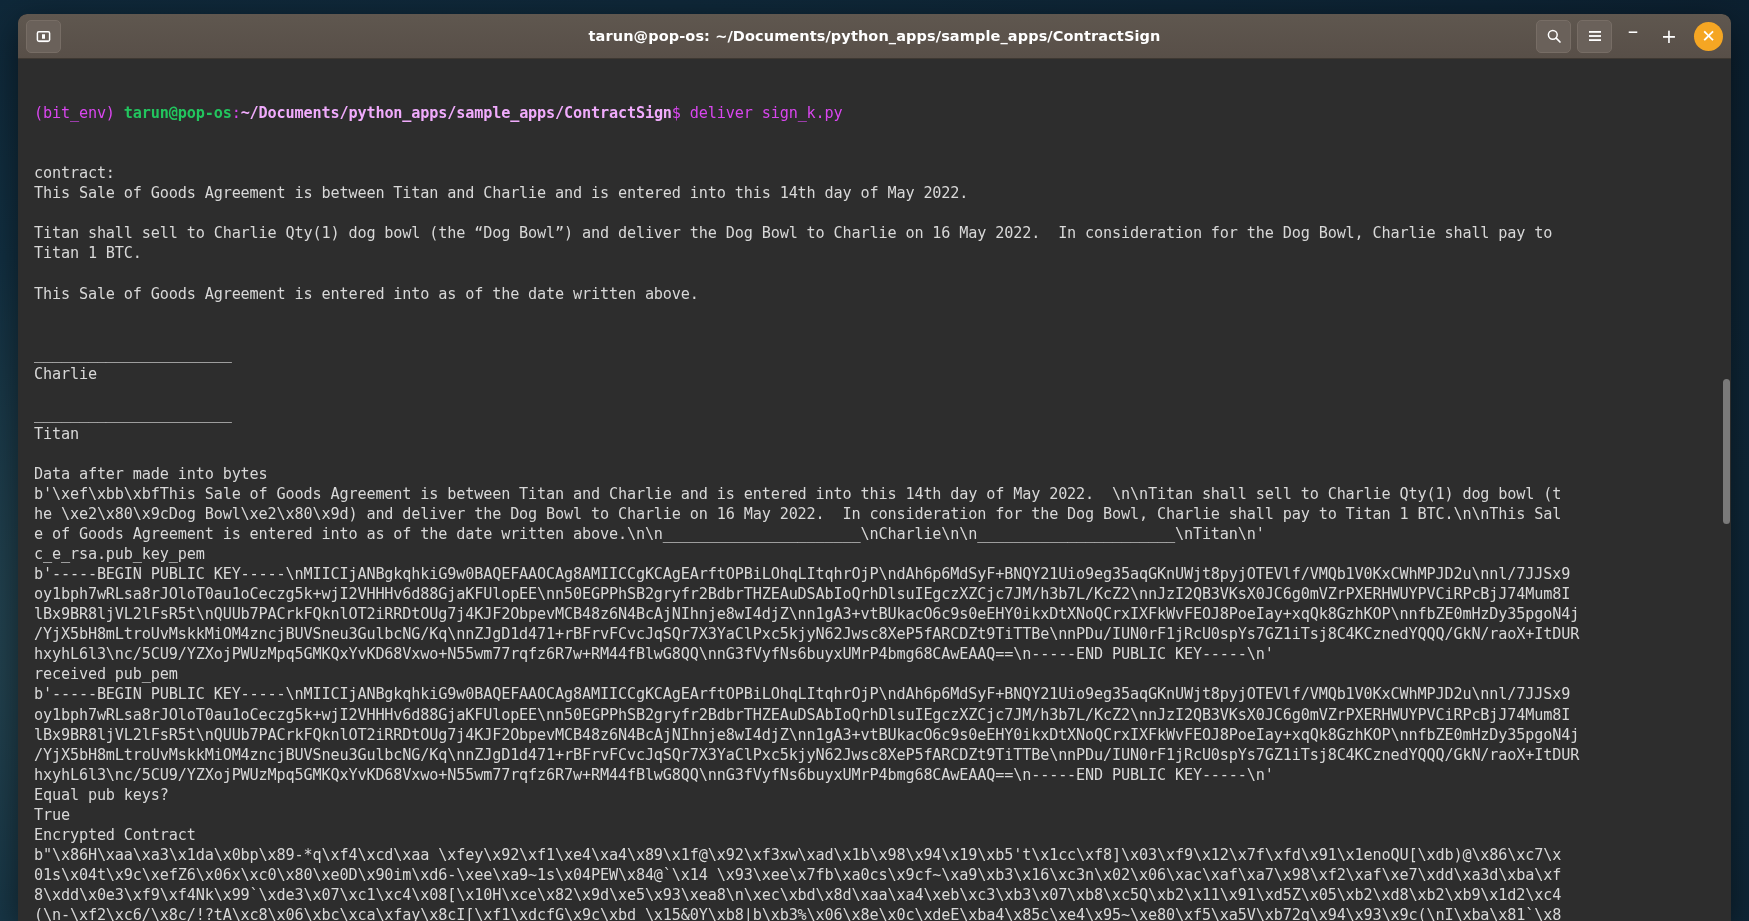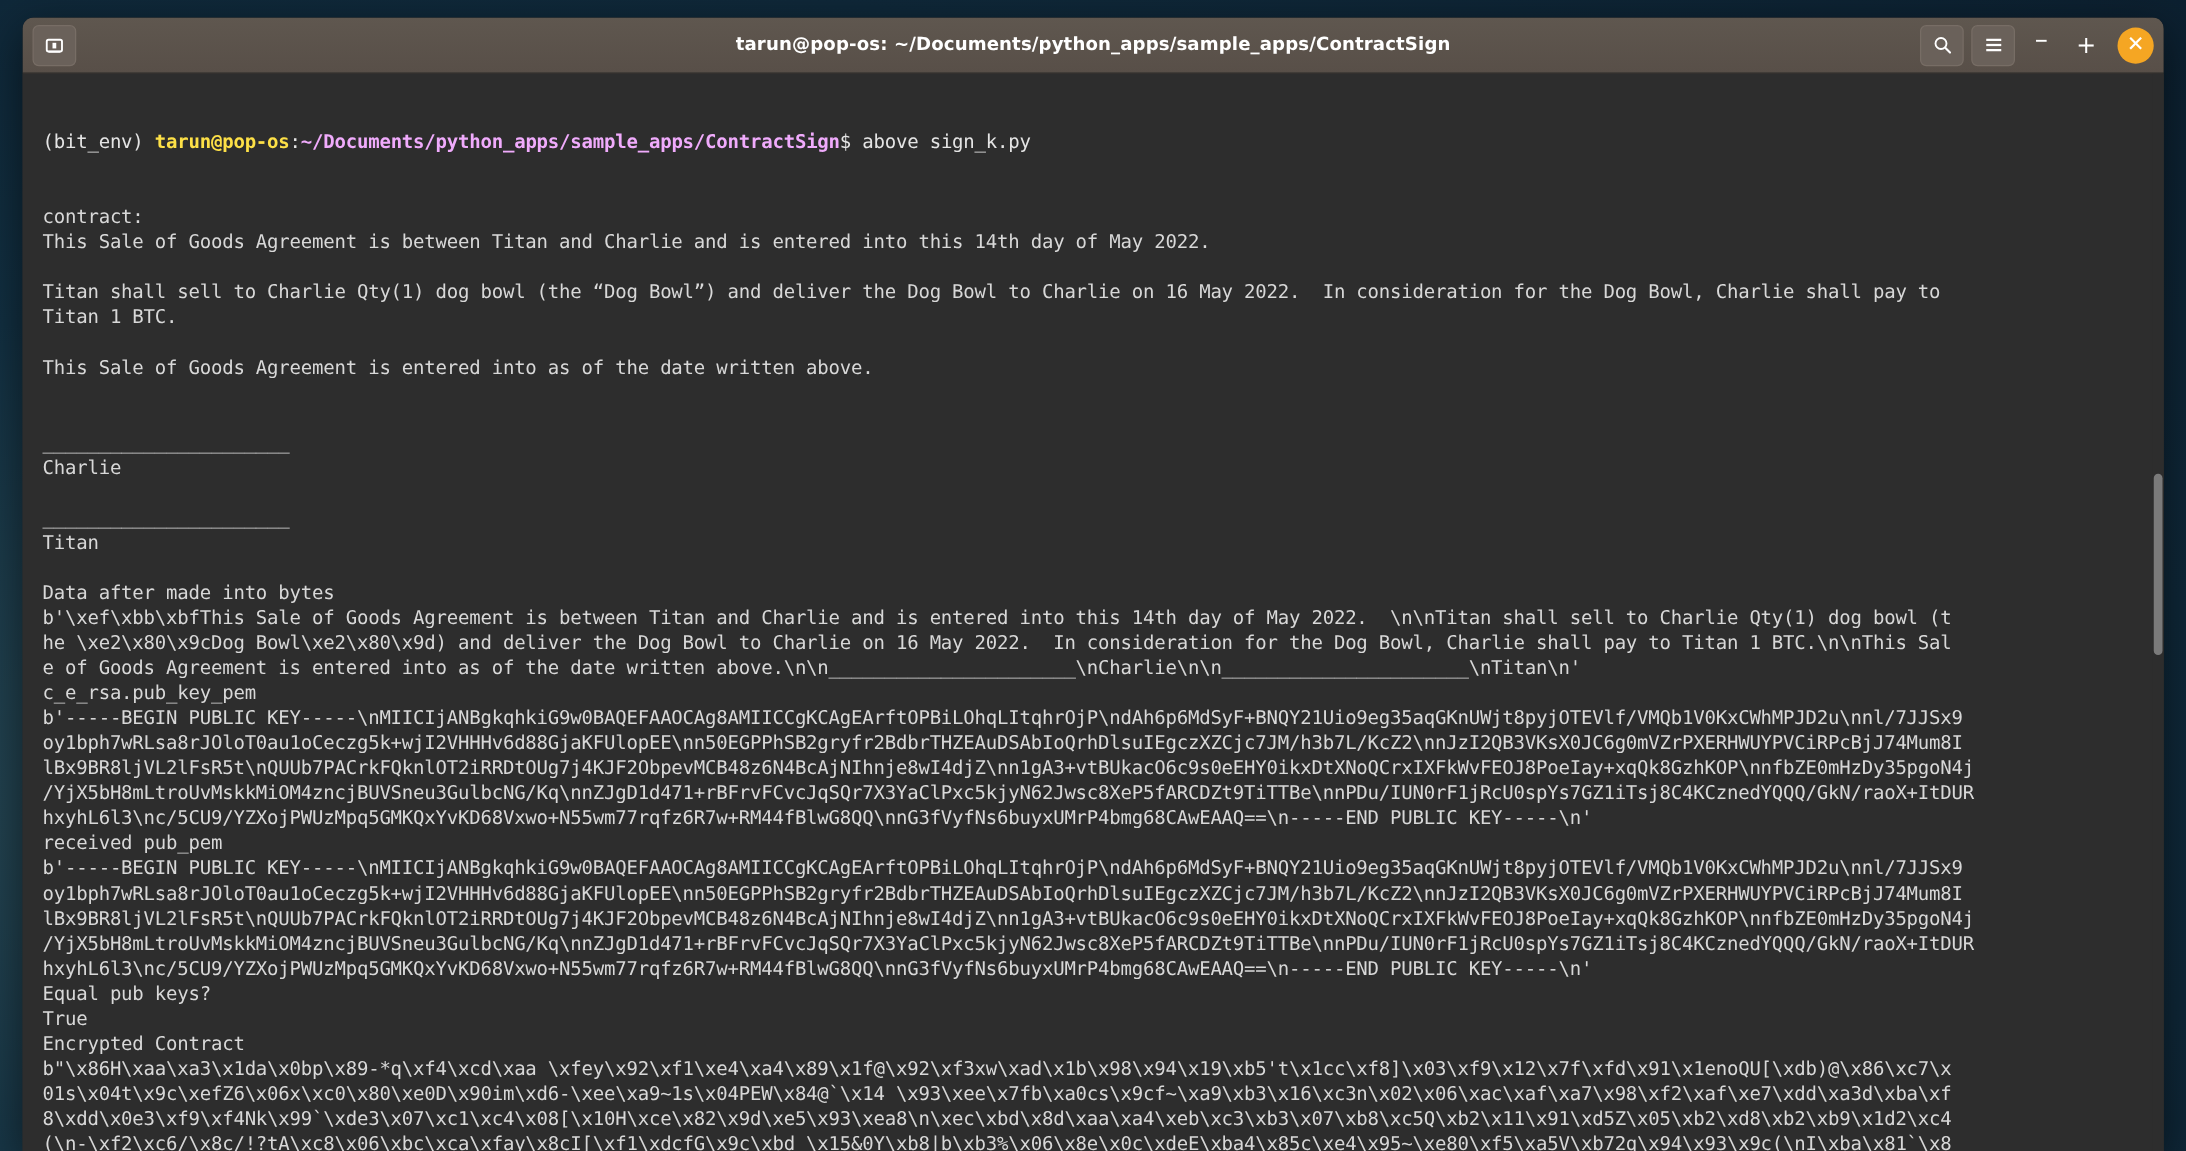--- a/index.html
+++ b/index.html
@@ -93,22 +93,22 @@
     position: absolute;
     left: 16px; top: 4px; right: 16px;
     color: #d8d8d8;
     font-size: 15.2px;
     line-height: 20.05px;
     white-space: pre;
     letter-spacing: -0.16px;
     font-family: "DejaVu Sans Mono", "Liberation Mono", monospace;
   }
   .ln { height: 20.05px; }
-  .c-white  { color: #e5e5e5; }
-  .c-green  { color: #fde047; font-weight: bold; }
+  .c-white  { color: #d946ef; }
+  .c-green  { color: #22c55e; font-weight: bold; }
   .c-cyan   { color: #f0abfc; font-weight: bold; }
   #scrollbar-track {
     position: absolute;
     right: 0; top: 0; bottom: 0;
     width: 9px;
     background: #2d2d2d;
   }
   #scrollbar-thumb {
     position: absolute;
     right: 1px;
@@ -155,21 +155,21 @@
           </svg>
         </div>
         <div class="ctl-plain ctl-min">–</div>
         <div class="ctl-plain">+</div>
         <div id="close-button">✕</div>
       </div>
     </div>
 
     <div id="terminal">
       <div id="term-text">
-        <div class="ln"><span class="c-white">(bit_env) </span><span class="c-green">tarun@pop-os</span><span class="c-white">:</span><span class="c-cyan">~/Documents/python_apps/sample_apps/ContractSign</span><span class="c-white">$ above sign_k.py</span></div>
+        <div class="ln"><span class="c-white">(bit_env) </span><span class="c-green">tarun@pop-os</span><span class="c-white">:</span><span class="c-cyan">~/Documents/python_apps/sample_apps/ContractSign</span><span class="c-white">$ deliver sign_k.py</span></div>
         <div id="output-lines"><div class="ln">contract:</div><div class="ln">This Sale of Goods Agreement is between Titan and Charlie and is entered into this 14th day of May 2022.</div><div class="ln"></div><div class="ln">Titan shall sell to Charlie Qty(1) dog bowl (the “Dog Bowl”) and deliver the Dog Bowl to Charlie on 16 May 2022.  In consideration for the Dog Bowl, Charlie shall pay to</div><div class="ln">Titan 1 BTC.</div><div class="ln"></div><div class="ln">This Sale of Goods Agreement is entered into as of the date written above.</div><div class="ln"></div><div class="ln"></div><div class="ln">______________________</div><div class="ln">Charlie</div><div class="ln"></div><div class="ln">______________________</div><div class="ln">Titan</div><div class="ln"></div><div class="ln">Data after made into bytes</div><div class="ln">b'\xef\xbb\xbfThis Sale of Goods Agreement is between Titan and Charlie and is entered into this 14th day of May 2022.  \n\nTitan shall sell to Charlie Qty(1) dog bowl (t</div><div class="ln">he \xe2\x80\x9cDog Bowl\xe2\x80\x9d) and deliver the Dog Bowl to Charlie on 16 May 2022.  In consideration for the Dog Bowl, Charlie shall pay to Titan 1 BTC.\n\nThis Sal</div><div class="ln">e of Goods Agreement is entered into as of the date written above.\n\n______________________\nCharlie\n\n______________________\nTitan\n'</div><div class="ln">c_e_rsa.pub_key_pem</div><div class="ln">b'-----BEGIN PUBLIC KEY-----\nMIICIjANBgkqhkiG9w0BAQEFAAOCAg8AMIICCgKCAgEArftOPBiLOhqLItqhrOjP\ndAh6p6MdSyF+BNQY21Uio9eg35aqGKnUWjt8pyjOTEVlf/VMQb1V0KxCWhMPJD2u\nnl/7JJSx9</div><div class="ln">oy1bph7wRLsa8rJOloT0au1oCeczg5k+wjI2VHHHv6d88GjaKFUlopEE\nn50EGPPhSB2gryfr2BdbrTHZEAuDSAbIoQrhDlsuIEgczXZCjc7JM/h3b7L/KcZ2\nnJzI2QB3VKsX0JC6g0mVZrPXERHWUYPVCiRPcBjJ74Mum8I</div><div class="ln">lBx9BR8ljVL2lFsR5t\nQUUb7PACrkFQknlOT2iRRDtOUg7j4KJF2ObpevMCB48z6N4BcAjNIhnje8wI4djZ\nn1gA3+vtBUkacO6c9s0eEHY0ikxDtXNoQCrxIXFkWvFEOJ8PoeIay+xqQk8GzhKOP\nnfbZE0mHzDy35pgoN4j</div><div class="ln">/YjX5bH8mLtroUvMskkMiOM4zncjBUVSneu3GulbcNG/Kq\nnZJgD1d471+rBFrvFCvcJqSQr7X3YaClPxc5kjyN62Jwsc8XeP5fARCDZt9TiTTBe\nnPDu/IUN0rF1jRcU0spYs7GZ1iTsj8C4KCznedYQQQ/GkN/raoX+ItDUR</div><div class="ln">hxyhL6l3\nc/5CU9/YZXojPWUzMpq5GMKQxYvKD68Vxwo+N55wm77rqfz6R7w+RM44fBlwG8QQ\nnG3fVyfNs6buyxUMrP4bmg68CAwEAAQ==\n-----END PUBLIC KEY-----\n'</div><div class="ln">received pub_pem</div><div class="ln">b'-----BEGIN PUBLIC KEY-----\nMIICIjANBgkqhkiG9w0BAQEFAAOCAg8AMIICCgKCAgEArftOPBiLOhqLItqhrOjP\ndAh6p6MdSyF+BNQY21Uio9eg35aqGKnUWjt8pyjOTEVlf/VMQb1V0KxCWhMPJD2u\nnl/7JJSx9</div><div class="ln">oy1bph7wRLsa8rJOloT0au1oCeczg5k+wjI2VHHHv6d88GjaKFUlopEE\nn50EGPPhSB2gryfr2BdbrTHZEAuDSAbIoQrhDlsuIEgczXZCjc7JM/h3b7L/KcZ2\nnJzI2QB3VKsX0JC6g0mVZrPXERHWUYPVCiRPcBjJ74Mum8I</div><div class="ln">lBx9BR8ljVL2lFsR5t\nQUUb7PACrkFQknlOT2iRRDtOUg7j4KJF2ObpevMCB48z6N4BcAjNIhnje8wI4djZ\nn1gA3+vtBUkacO6c9s0eEHY0ikxDtXNoQCrxIXFkWvFEOJ8PoeIay+xqQk8GzhKOP\nnfbZE0mHzDy35pgoN4j</div><div class="ln">/YjX5bH8mLtroUvMskkMiOM4zncjBUVSneu3GulbcNG/Kq\nnZJgD1d471+rBFrvFCvcJqSQr7X3YaClPxc5kjyN62Jwsc8XeP5fARCDZt9TiTTBe\nnPDu/IUN0rF1jRcU0spYs7GZ1iTsj8C4KCznedYQQQ/GkN/raoX+ItDUR</div><div class="ln">hxyhL6l3\nc/5CU9/YZXojPWUzMpq5GMKQxYvKD68Vxwo+N55wm77rqfz6R7w+RM44fBlwG8QQ\nnG3fVyfNs6buyxUMrP4bmg68CAwEAAQ==\n-----END PUBLIC KEY-----\n'</div><div class="ln">Equal pub keys?</div><div class="ln">True</div><div class="ln">Encrypted Contract</div><div class="ln">b"\x86H\xaa\xa3\x1da\x0bp\x89-*q\xf4\xcd\xaa \xfey\x92\xf1\xe4\xa4\x89\x1f@\x92\xf3xw\xad\x1b\x98\x94\x19\xb5't\x1cc\xf8]\x03\xf9\x12\x7f\xfd\x91\x1enoQU[\xdb)@\x86\xc7\x</div><div class="ln">01s\x04t\x9c\xefZ6\x06x\xc0\x80\xe0D\x90im\xd6-\xee\xa9~1s\x04PEW\x84@`\x14 \x93\xee\x7fb\xa0cs\x9cf~\xa9\xb3\x16\xc3n\x02\x06\xac\xaf\xa7\x98\xf2\xaf\xe7\xdd\xa3d\xba\xf</div><div class="ln">8\xdd\x0e3\xf9\xf4Nk\x99`\xde3\x07\xc1\xc4\x08[\x10H\xce\x82\x9d\xe5\x93\xea8\n\xec\xbd\x8d\xaa\xa4\xeb\xc3\xb3\x07\xb8\xc5Q\xb2\x11\x91\xd5Z\x05\xb2\xd8\xb2\xb9\x1d2\xc4</div><div class="ln">(\n-\xf2\xc6/\x8c/!?tA\xc8\x06\xbc\xca\xfay\x8cI[\xf1\xdcfG\x9c\xbd_\x15&amp;0Y\xb8|b\xb3%\x06\x8e\x0c\xdeE\xba4\x85c\xe4\x95~\xe80\xf5\xa5V\xb72q\x94\x93\x9c(\nI\xba\x81`\x8</div></div>
       </div>
 
       <div id="scrollbar-track">
         <div id="scrollbar-thumb"></div>
       </div>
     </div>
 
   </div>
 </div>

